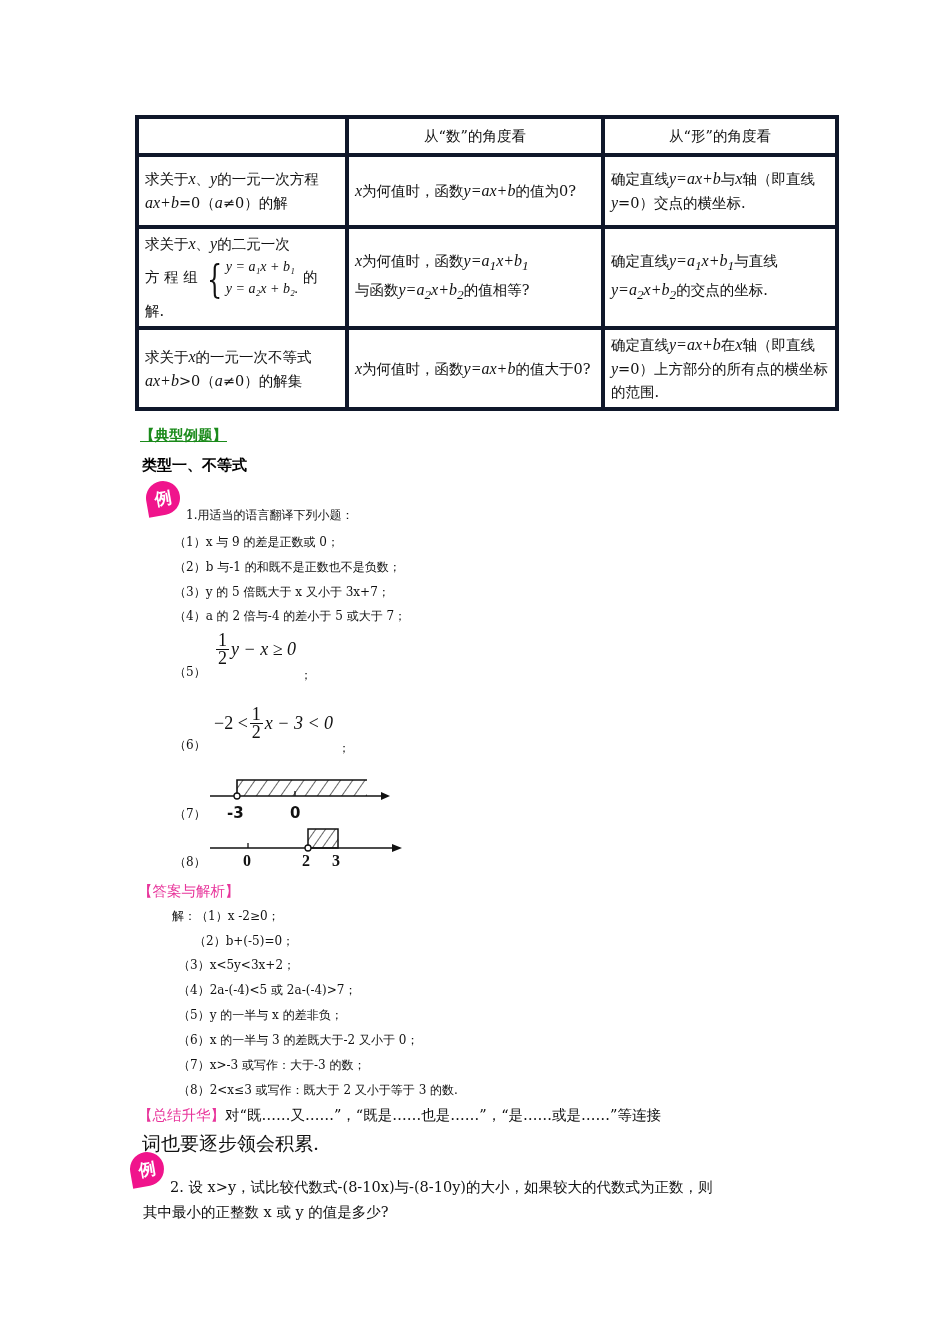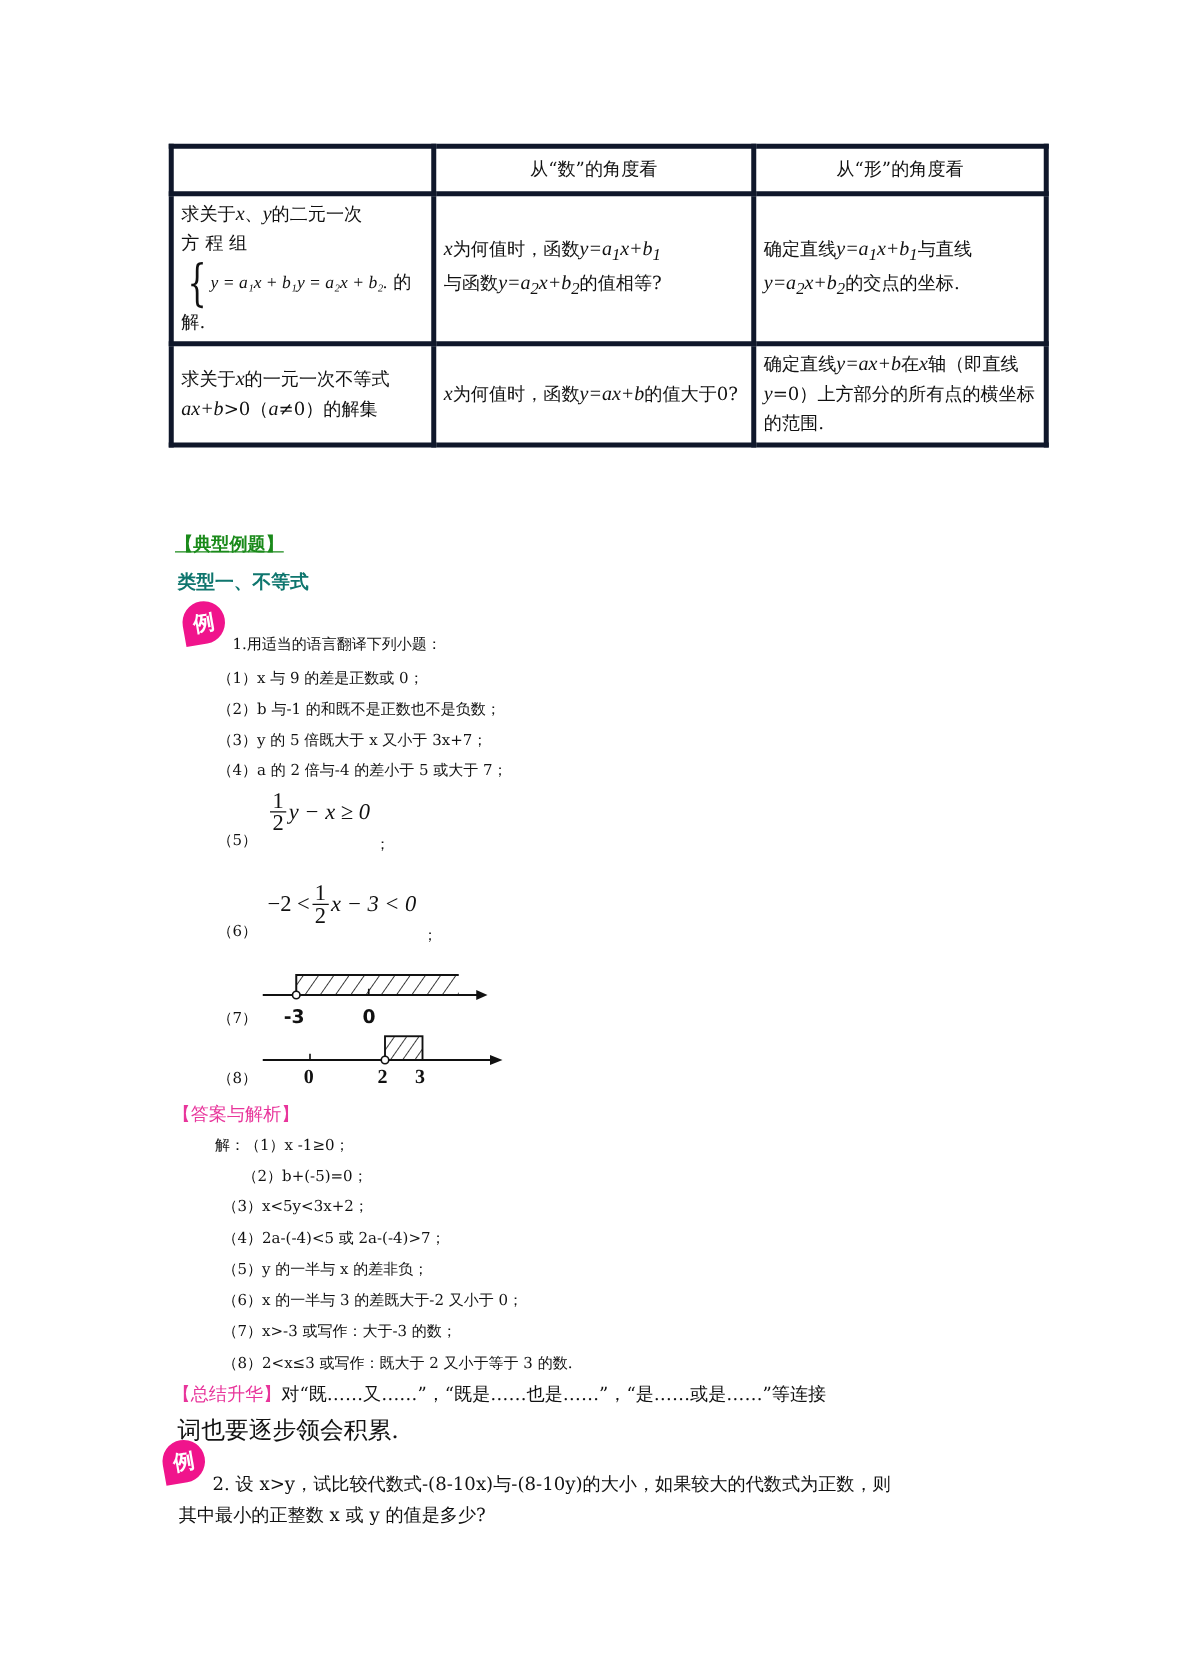--- a/index.html
+++ b/index.html
@@ -7,24 +7,24 @@
   .math { font-family: "Liberation Serif", "DejaVu Serif", serif; font-style: italic; font-size: 16px; }
   .upright { font-style: normal; }
   table.cmp { position: absolute; left: 135px; top: 115px; width: 700px; border-collapse: collapse; table-layout: fixed; }
   table.cmp td { border: 4px solid #0f172a; padding: 3px 6px; vertical-align: middle; font-size: 14.5px; line-height: 23px; }
   table.cmp col.c1 { width: 210px; }
   table.cmp col.c2 { width: 256px; }
   table.cmp col.c3 { width: 234px; }
   .hdr td { height: 28px; text-align: center; }
   .sys { display: inline-flex; align-items: center; vertical-align: middle; }
   .brace { font-size: 40px; line-height: 40px; font-family: "DejaVu Serif", serif; transform: scaleX(0.6); margin-right: -2px; }
-  .sys-lines { display: flex; flex-direction: row; font-size: 14px; line-height: 22px; justify-content: flex-end; }
+  .sys-lines { display: flex; flex-direction: column; font-size: 14px; line-height: 22px; justify-content: flex-end; }
   .abs { position: absolute; white-space: nowrap; }
   .green { color: #1a8a1a; font-weight: bold; font-family: "DejaVu Sans", sans-serif; font-size: 14.5px; }
-  .orange { color: #0f766e; font-weight: bold; font-family: "DejaVu Sans", sans-serif; font-size: 15px; }
+  .orange { color: #000000; font-weight: bold; font-family: "DejaVu Sans", sans-serif; font-size: 15px; }
   .pink { color: #e8359b; font-family: "DejaVu Sans", sans-serif; font-size: 14.5px; }
   .badge { position: absolute; width: 34px; height: 34px; background: #f0148c; border-radius: 50% 50% 50% 0; transform: rotate(-10deg); color: #fff; font-family: "DejaVu Sans", sans-serif; font-weight: bold; font-size: 17px; display: flex; align-items: center; justify-content: center; }
   .line { font-size: 12px; }
   .frac { display: inline-flex; flex-direction: column; align-items: center; vertical-align: middle; font-style: normal; line-height: 17px; margin: 0 2px; }
   .frac span:first-child { border-bottom: 1px solid #111; padding: 0 2px; }
   .numline svg { display: block; }
 </style>
 </head>
 <body>
 
@@ -32,20 +32,25 @@
   <colgroup>
       <col class="c1">
       <col class="c2">
       <col class="c3">
     </colgroup>
   <tbody>
       <tr class="hdr">
     <td></td>
     <td>从“数”的角度看</td>
     <td>从“形”的角度看</td>
+  </tr>
+  <tr style="height:72px">
+    <td>求关于<span class="math">x</span>、<span class="math">y</span>的一元一次方程<span class="math">ax+b</span>=0（<span class="math">a</span>≠0）的解</td>
+    <td><span class="math">x</span>为何值时，函数<span class="math">y=ax+b</span>的值为0?</td>
+    <td>确定直线<span class="math">y=ax+b</span>与<span class="math">x</span>轴（即直线<span class="math">y</span>=0）交点的横坐标.</td>
   </tr>
   <tr style="height:100px">
     <td>求关于<span class="math">x</span>、<span class="math">y</span>的二元一次<br>方 程 组 <span class="sys">
             <span class="brace">{</span>
             <span class="sys-lines math">
               <span>y = a₁x + b₁</span>
               <span>y = a₂x + b₂.</span>
             </span>
           </span> 的<br>解.</td>
     <td><span class="math">x</span>为何值时，函数<span class="math">y=a<sub>1</sub>x+b<sub>1</sub></span><br>与函数<span class="math">y=a<sub>2</sub>x+b<sub>2</sub></span>的值相等?</td>
@@ -125,21 +130,21 @@
     <polygon points="192,22 182,18 182,26" fill="#111"></polygon>
     <line x1="38" y1="17" x2="38" y2="22" stroke="#111" stroke-width="1.3"></line>
     <circle cx="98" cy="22" r="3" fill="#fff" stroke="#111" stroke-width="1.3"></circle>
     <text x="33" y="40" font-family="Liberation Serif, serif" font-weight="bold" font-size="16" fill="#111">0</text>
     <text x="92" y="40" font-family="Liberation Serif, serif" font-weight="bold" font-size="16" fill="#111">2</text>
     <text x="122" y="40" font-family="Liberation Serif, serif" font-weight="bold" font-size="16" fill="#111">3</text>
   </svg>
 </div>
 
 <div class="abs pink" style="left:138px; top:882px;">【答案与解析】</div>
-<div class="abs line" style="left:172px; top:908px;">解：（1）x  -1≥0；</div>
+<div class="abs line" style="left:172px; top:908px;">解：（1）x  -2≥0；</div>
 <div class="abs line" style="left:194px; top:933px;">（2）b+(-5)=0；</div>
 <div class="abs line" style="left:178px; top:957px;">（3）x&lt;5y&lt;3x+2；</div>
 <div class="abs line" style="left:178px; top:982px;">（4）2a-(-4)&lt;5 或 2a-(-4)&gt;7；</div>
 <div class="abs line" style="left:178px; top:1007px;">（5）y 的一半与 x 的差非负；</div>
 <div class="abs line" style="left:178px; top:1032px;">（6）x 的一半与 3 的差既大于-2 又小于 0；</div>
 <div class="abs line" style="left:178px; top:1057px;">（7）x&gt;-3 或写作：大于-3 的数；</div>
 <div class="abs line" style="left:178px; top:1082px;">（8）2&lt;x≤3 或写作：既大于 2 又小于等于 3 的数.</div>
 
 <div class="abs" style="left:138px; top:1106px; font-size:14.5px;">
   <span class="pink">【总结升华】</span><span>对“既……又……”，“既是……也是……”，“是……或是……”等连接</span>

